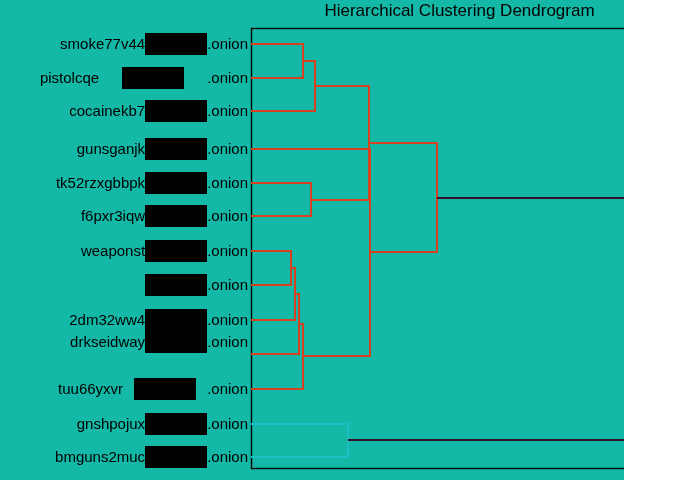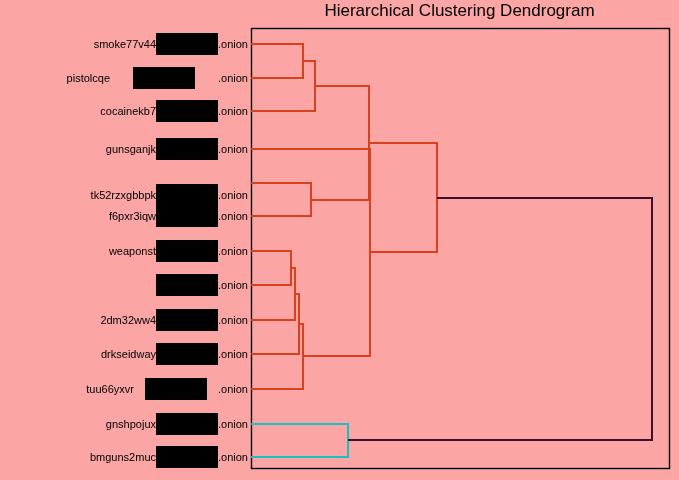--- a/index.html
+++ b/index.html
@@ -2,23 +2,23 @@
 <html><head>
 <meta charset="utf-8">
 <style>
   html, body {
     margin: 0;
     padding: 0;
     background: #ffffff;
   }
   #figure {
     position: relative;
-    width: 679px;
+    width: 624px;
     height: 480px;
-    background: #fca5a5;
+    background: #14b8a6;
     font-family: "Liberation Sans", sans-serif;
     overflow: hidden;
     text-decoration: underline;
   }
   #chart-title {
     position: absolute;
     left: 0;
     top: 1px;
     width: 679px;
     text-align: center;
@@ -36,21 +36,21 @@
     top: 0;
     width: 251px;
     height: 480px;
   }
   .leaf-label {
     position: absolute;
     right: 3px;
     height: 22px;
     line-height: 22px;
     white-space: nowrap;
-    font-size: 11px;
+    font-size: 15px;
     color: #000000;
     display: flex;
     align-items: center;
     justify-content: flex-end;
   }
   .leaf-prefix { display: inline-block; }
   .leaf-redaction {
     display: inline-block;
     width: 62px;
     height: 22px;
@@ -87,21 +87,21 @@
       <div class="leaf-label" style="top: 100px; align-items: center;">
         <span class="leaf-prefix">cocainekb7</span>
         <span class="leaf-redaction" style="width: 62px; height: 22px; background: rgb(0, 0, 0);"></span>
         <span class="leaf-suffix">.onion</span>
       </div>
       <div class="leaf-label" style="top: 138px;">
         <span class="leaf-prefix">gunsganjk</span>
         <span class="leaf-redaction" style="width: 62px; height: 22px; background: rgb(0, 0, 0);"></span>
         <span class="leaf-suffix">.onion</span>
       </div>
-      <div class="leaf-label" style="top: 184px;">
+      <div class="leaf-label" style="top: 172px;">
         <span class="leaf-prefix">tk52rzxgbbpk</span>
         <span class="leaf-redaction" style="width: 62px; height: 22px; background: rgb(0, 0, 0);"></span>
         <span class="leaf-suffix">.onion</span>
       </div>
       <div class="leaf-label" style="top: 205px;">
         <span class="leaf-prefix">f6pxr3iqw</span>
         <span class="leaf-redaction" style="width: 62px; height: 22px; background: rgb(0, 0, 0);"></span>
         <span class="leaf-suffix">.onion</span>
       </div>
       <div class="leaf-label" style="top: 240px;">
@@ -111,21 +111,21 @@
       </div>
       <div class="leaf-label" style="top: 274px;">
         <span class="leaf-redaction" style="width: 62px; height: 22px; background: rgb(0, 0, 0);"></span>
         <span class="leaf-suffix">.onion</span>
       </div>
       <div class="leaf-label" style="top: 309px;">
         <span class="leaf-prefix">2dm32ww4</span>
         <span class="leaf-redaction" style="width: 62px; height: 22px; background: rgb(0, 0, 0);"></span>
         <span class="leaf-suffix">.onion</span>
       </div>
-      <div class="leaf-label" style="top: 343px;">
+      <div class="leaf-label" style="top: 331px;">
         <span class="leaf-prefix">drkseidway</span>
         <span class="leaf-redaction" style="width: 62px; height: 22px; background: rgb(0, 0, 0);"></span>
         <span class="leaf-suffix">.onion</span>
       </div>
       <div class="leaf-label" style="top: 378px; gap: 11px;">
         <span class="leaf-prefix">tuu66yxvr</span>
         <span class="leaf-redaction" style="width: 62px; height: 22px; background: rgb(0, 0, 0);"></span>
         <span class="leaf-suffix">.onion</span>
       </div>
       <div class="leaf-label" style="top: 413px;">

